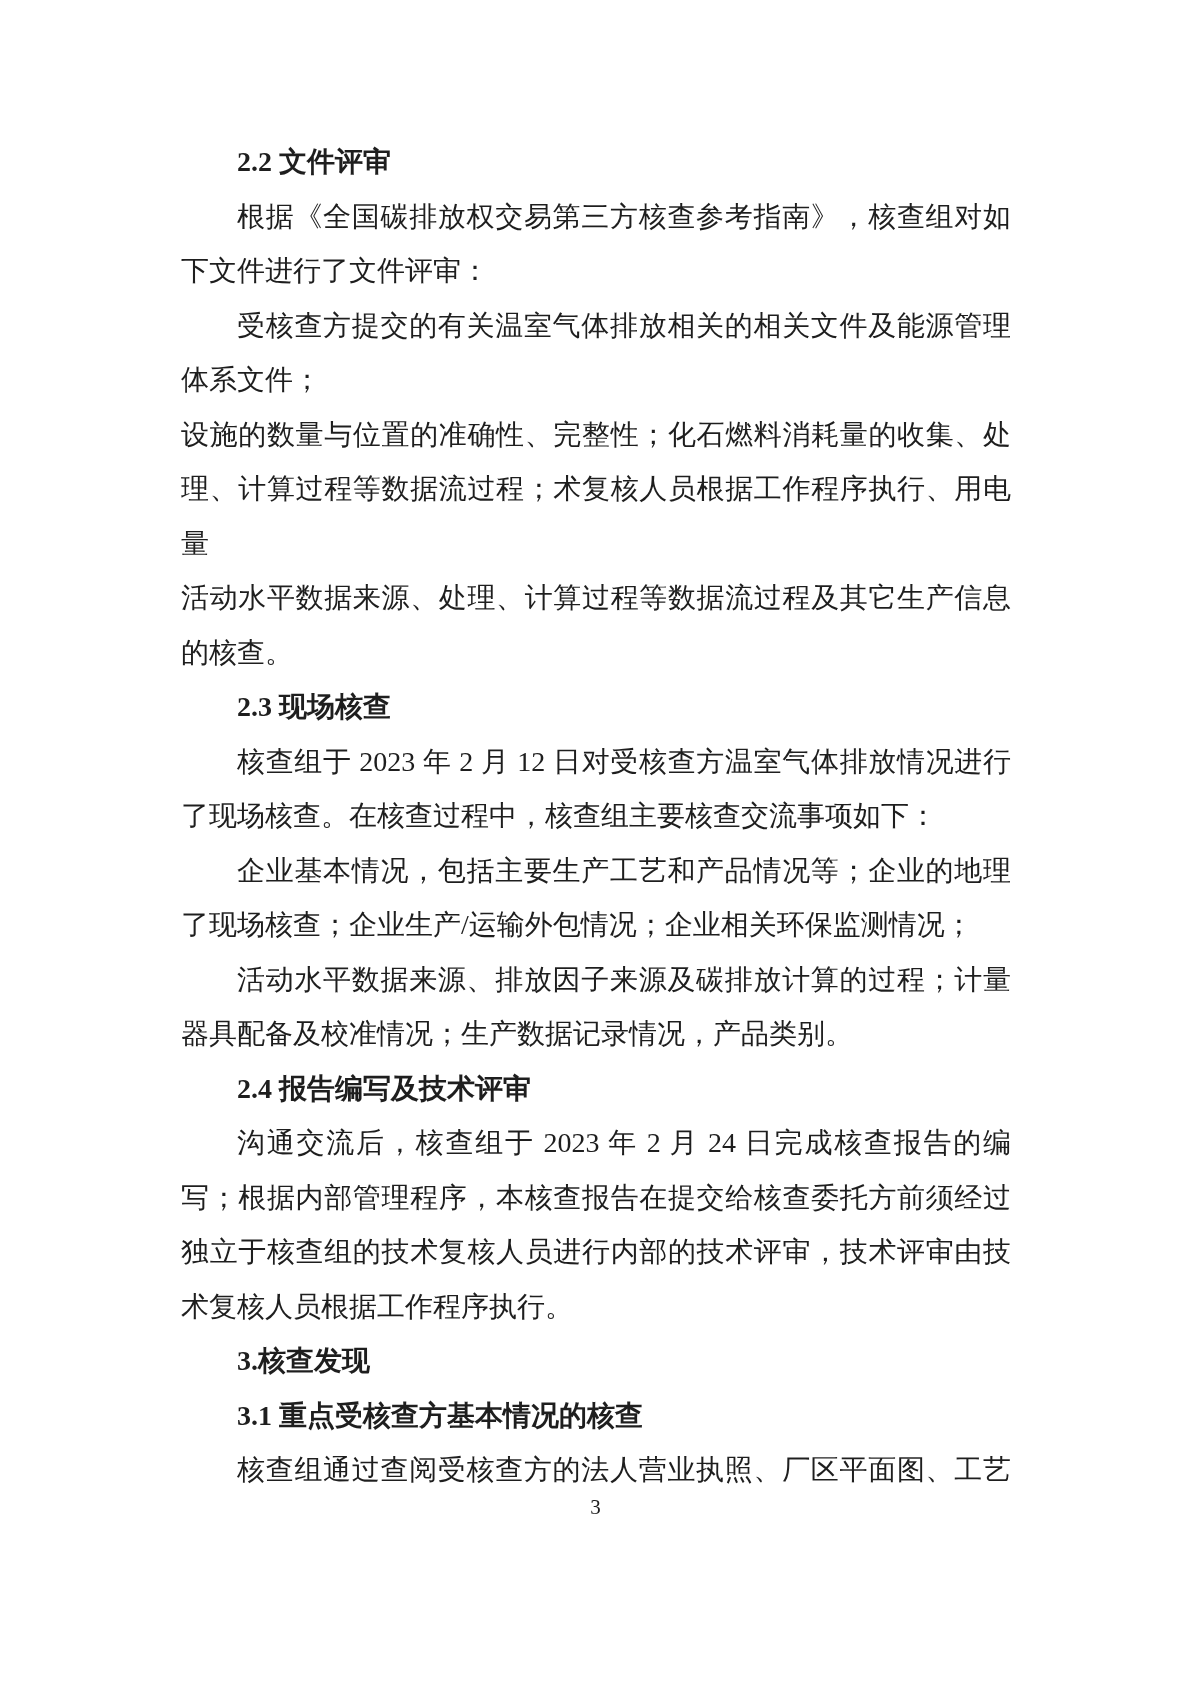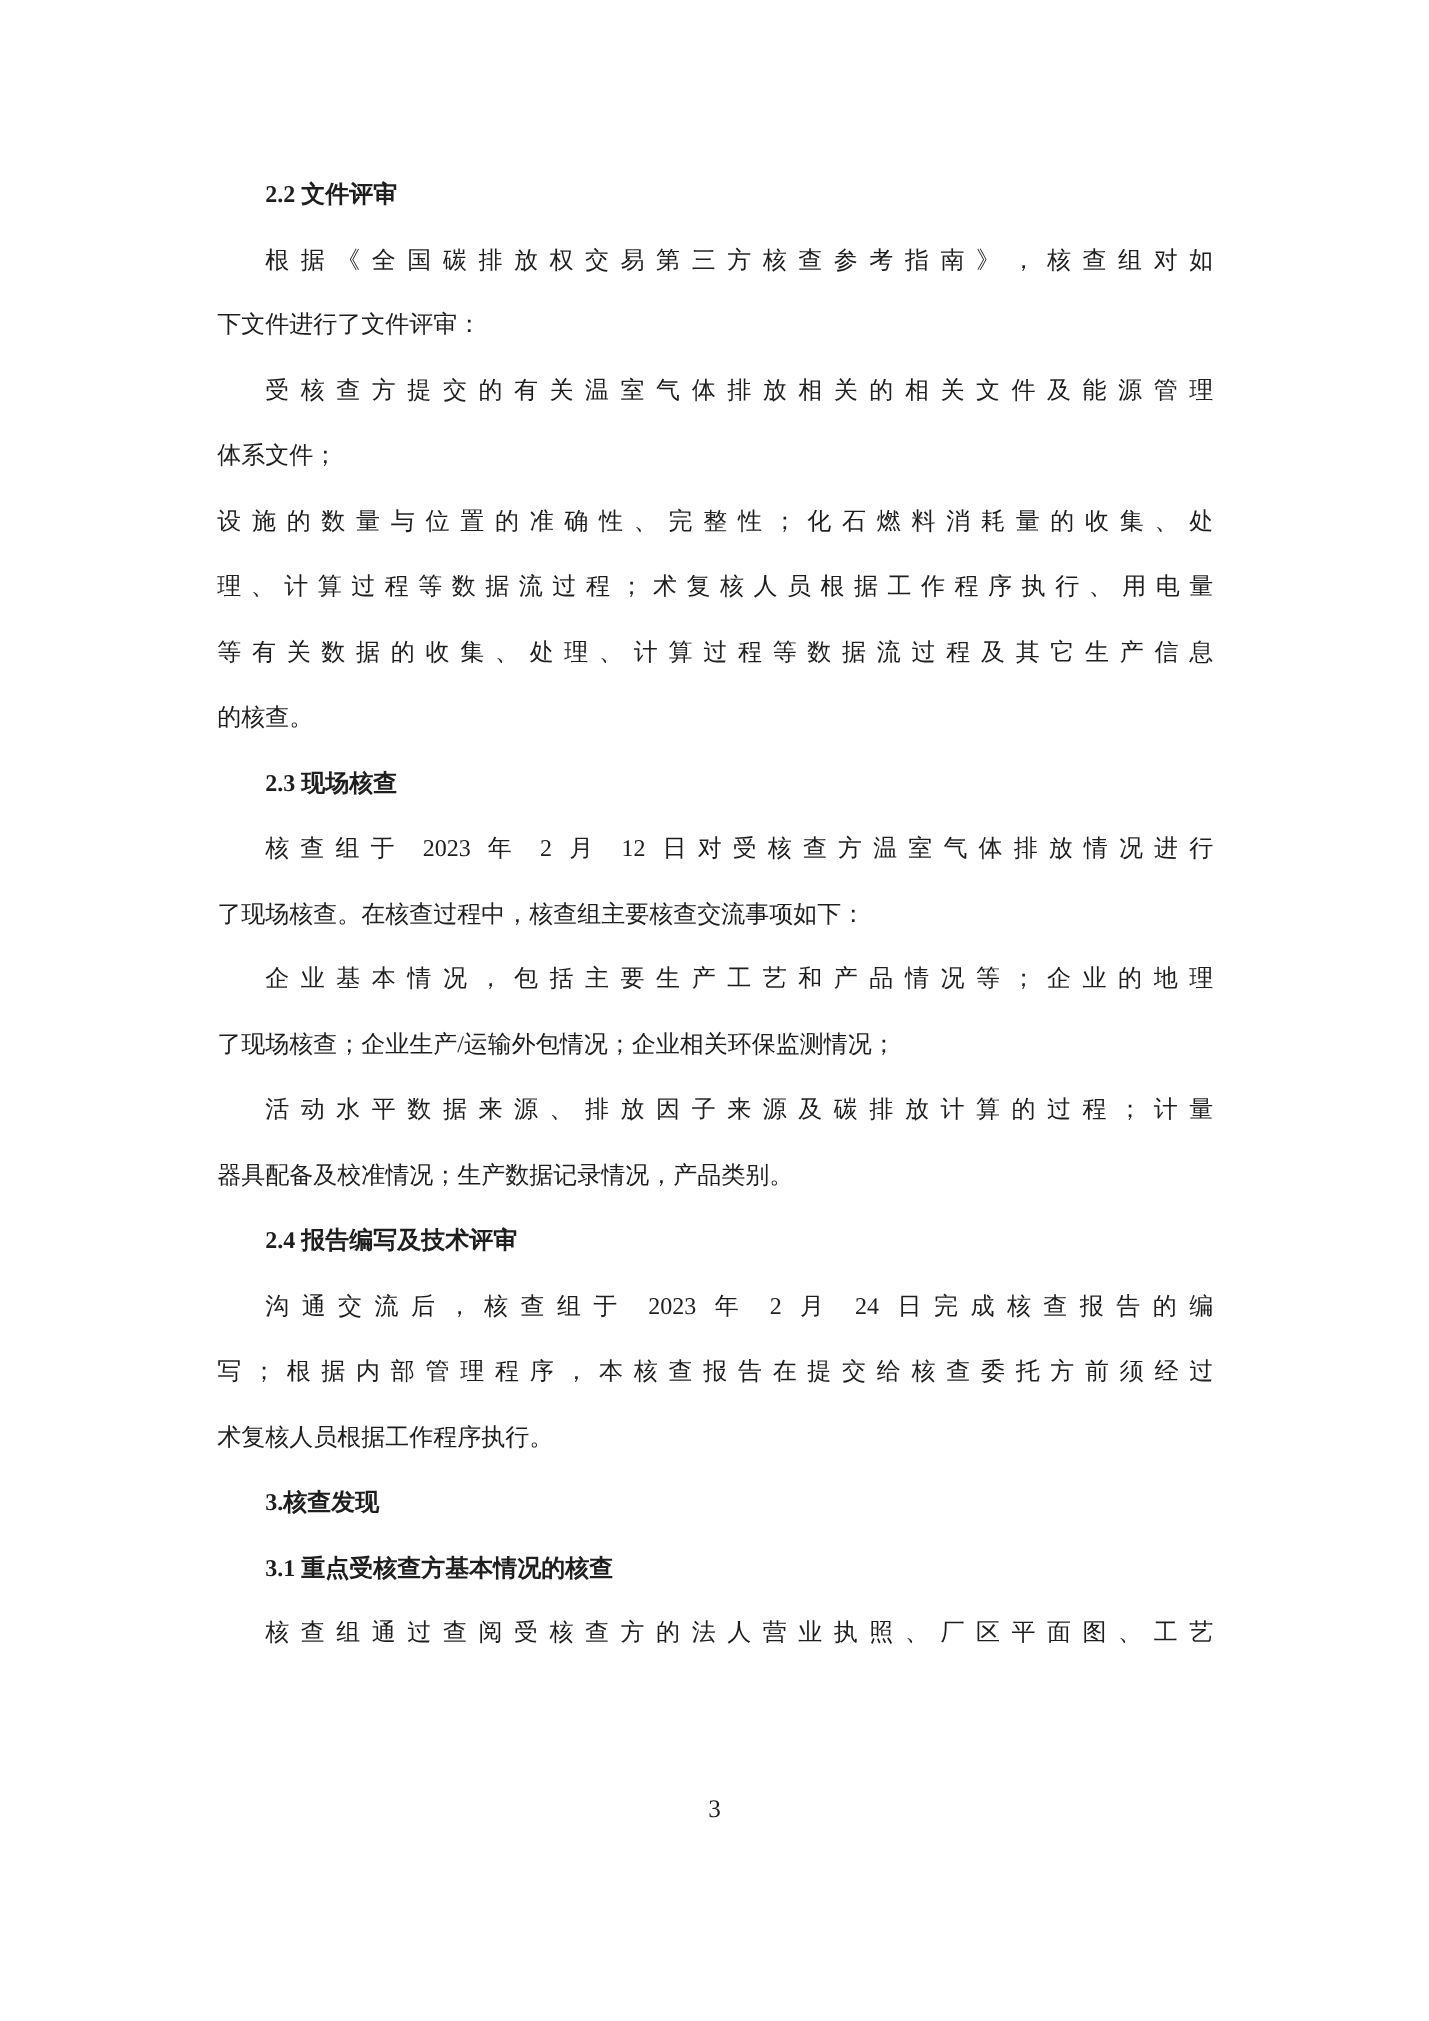--- a/index.html
+++ b/index.html
@@ -14,21 +14,21 @@
     background: #ffffff;
     font-family: "Liberation Serif", "DejaVu Serif", serif;
     color: #1e1e1e;
     overflow: hidden;
   }
   .content {
     position: absolute;
     left: 181px;
     top: 135px;
     width: 830px;
-    font-size: 20px;
+    font-size: 28px;
     line-height: 54.5px;
   }
   .line {
     min-height: 54.5px;
   }
   .line.justify {
     text-align: justify;
     text-align-last: justify;
     text-justify: inter-character;
   }
@@ -53,31 +53,32 @@
 
 <div class="page">
   <div class="content" id="content">
       <div class="line heading indent">2.2 文件评审</div>
       <div class="line indent justify">根据《全国碳排放权交易第三方核查参考指南》，核查组对如</div>
       <div class="line">下文件进行了文件评审：</div>
       <div class="line indent justify">受核查方提交的有关温室气体排放相关的相关文件及能源管理</div>
       <div class="line">体系文件；</div>
       <div class="line justify">设施的数量与位置的准确性、完整性；化石燃料消耗量的收集、处</div>
       <div class="line justify">理、计算过程等数据流过程；术复核人员根据工作程序执行、用电量</div>
-      <div class="line justify">等有关数据的收集、处理、计算过程等数据流过程及其它生产信息</div>
+      <div class="line justify">活动水平数据来源、处理、计算过程等数据流过程及其它生产信息</div>
       <div class="line">的核查。</div>
       <div class="line heading indent">2.3 现场核查</div>
       <div class="line indent justify">核查组于 2023 年 2 月 12 日对受核查方温室气体排放情况进行</div>
       <div class="line">了现场核查。在核查过程中，核查组主要核查交流事项如下：</div>
       <div class="line indent justify">企业基本情况，包括主要生产工艺和产品情况等；企业的地理</div>
       <div class="line">了现场核查；企业生产/运输外包情况；企业相关环保监测情况；</div>
       <div class="line indent justify">活动水平数据来源、排放因子来源及碳排放计算的过程；计量</div>
       <div class="line">器具配备及校准情况；生产数据记录情况，产品类别。</div>
       <div class="line heading indent">2.4 报告编写及技术评审</div>
       <div class="line indent justify">沟通交流后，核查组于 2023 年 2 月 24 日完成核查报告的编</div>
       <div class="line justify">写；根据内部管理程序，本核查报告在提交给核查委托方前须经过</div>
+      <div class="line justify">独立于核查组的技术复核人员进行内部的技术评审，技术评审由技</div>
       <div class="line">术复核人员根据工作程序执行。</div>
       <div class="line heading indent">3.核查发现</div>
       <div class="line heading indent">3.1 重点受核查方基本情况的核查</div>
       <div class="line indent justify">核查组通过查阅受核查方的法人营业执照、厂区平面图、工艺</div>
     </div>
   <div class="page-number">3</div>
 </div>
 
 </body></html>

